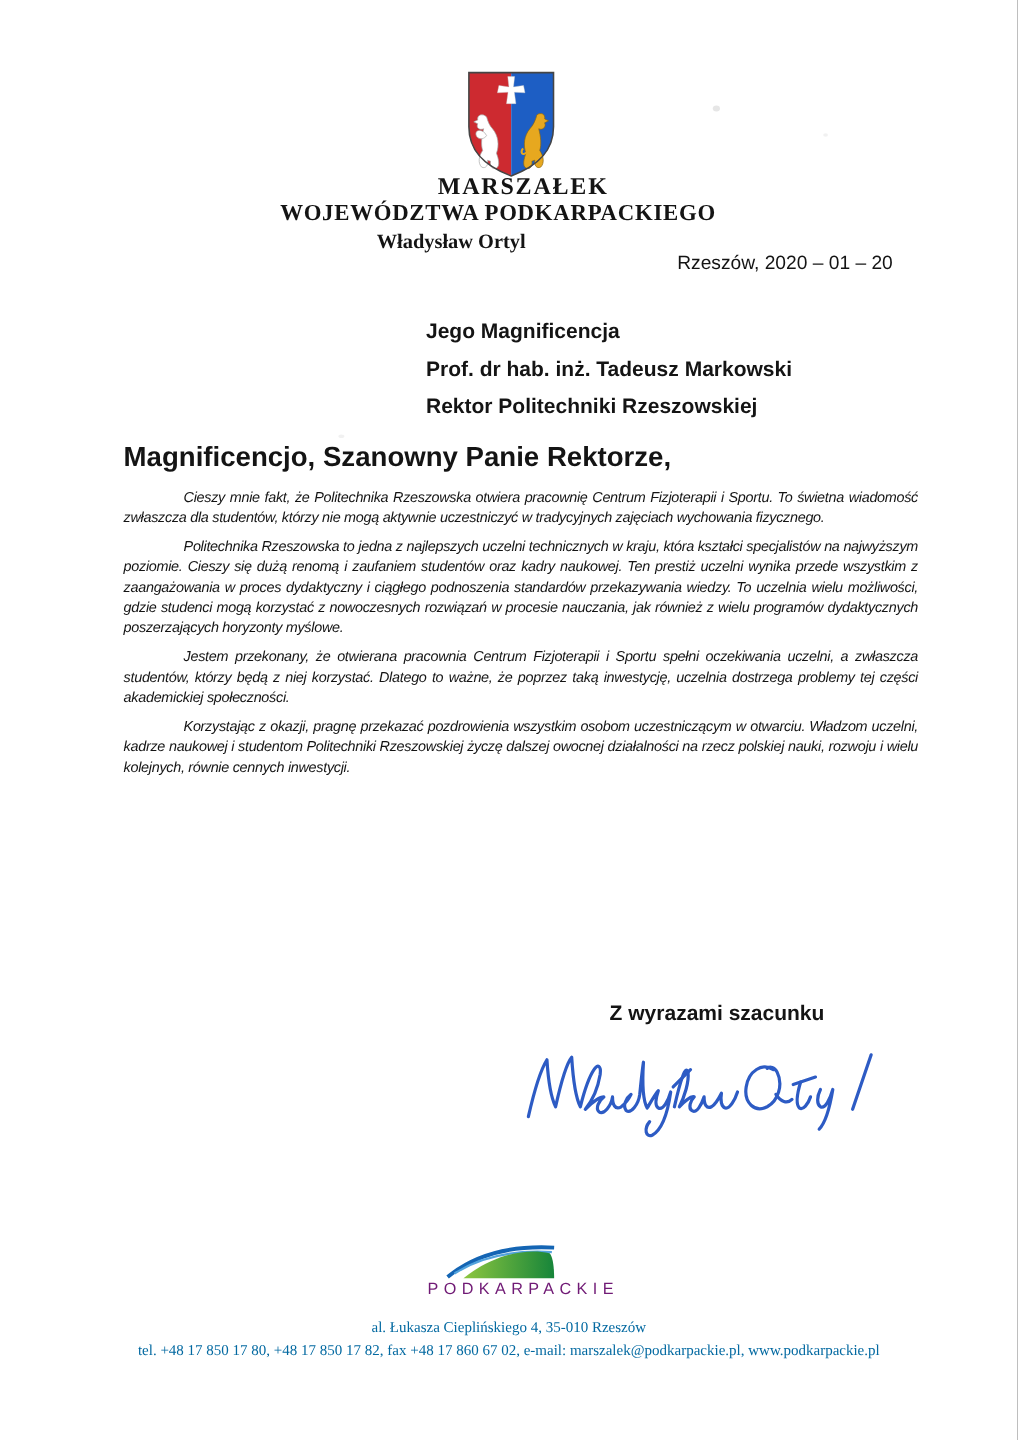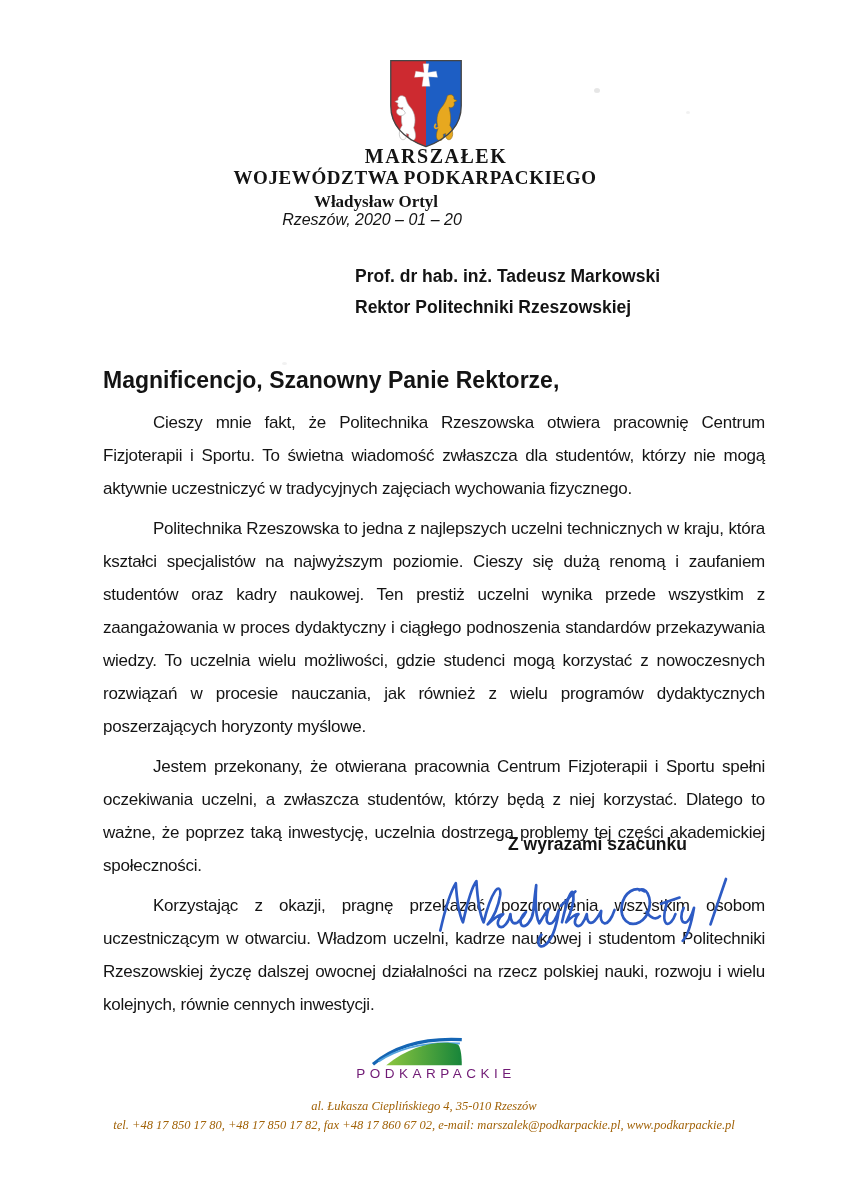--- a/index.html
+++ b/index.html
@@ -9,38 +9,38 @@
     font-family:"Liberation Sans",sans-serif;color:#141414;
   }
   
   .crest{position:absolute;left:385px;top:58px;width:82px;height:92px;}
   .org1{position:absolute;left:0;top:145px;width:848px;text-align:center;
         font-family:"Liberation Serif",serif;font-weight:700;font-size:20px;letter-spacing:1.5px;padding-left:12px;}
   .org2{position:absolute;left:0;top:167px;width:830px;text-align:center;
         font-family:"Liberation Serif",serif;font-weight:700;font-size:19px;letter-spacing:0.6px;}
   .official{position:absolute;left:0;top:192px;width:752px;text-align:center;
         font-family:"Liberation Serif",serif;font-weight:700;font-size:17px;}
-  .dateline{position:absolute;left:0;top:211px;width:744px;text-align:center;font-size:16px;font-style:italic;}
+  .dateline{position:absolute;left:0;top:211px;width:744px;text-align:right;font-size:16px;}
   
   .recipient{position:absolute;left:355px;top:261px;font-weight:700;font-size:17.5px;line-height:31px;}
   .salutation{position:absolute;left:103px;top:367px;font-weight:700;font-size:23px;}
   
   .body-text{position:absolute;left:103px;top:406px;width:662px;
-             font-size:17px;line-height:33px;text-align:justify;letter-spacing:-0.25px;}
+             font-size:12px;line-height:17px;text-align:justify;letter-spacing:-0.25px;font-style:italic;}
   .body-text p{margin:0 0 7px 0;text-indent:50px;}
   
   .closing{position:absolute;left:508px;top:834px;font-weight:700;font-size:17.5px;}
   .signature{position:absolute;left:430px;top:860px;width:330px;height:104px;}
   
   .footer-logo{position:absolute;left:0;top:1034px;width:848px;text-align:center;}
   .footer-logo svg{display:inline-block;}
   .logo-text{position:absolute;left:12px;top:1066px;width:848px;text-align:center;
              font-size:13.5px;font-weight:400;letter-spacing:4.5px;color:#701a75;}
   .address{position:absolute;left:0;top:1097px;width:848px;text-align:center;
-           font-family:"Liberation Serif",serif;font-size:12.5px;line-height:18.5px;color:#a16207;font-style:italic;}
+           font-family:"Liberation Serif",serif;font-size:12.5px;line-height:18.5px;color:#0369a1;}
   
   .speck{position:absolute;border-radius:50%;background:#777;opacity:.18;}
   .sp1{left:594px;top:88px;width:6px;height:5px;}
   .sp2{left:686px;top:111px;width:4px;height:3px;opacity:.10;}
   .sp3{left:282px;top:362px;width:5px;height:3px;opacity:.10;}
 </style>
 </head>
 <body>
 
 <div class="page">
@@ -69,20 +69,21 @@
     </g>
     <path d="M7,3 H93 V58 C93,83 77,98 50,108 C23,98 7,83 7,58 Z" fill="none" stroke="#454545" stroke-width="1.6"></path>
   </svg>
 
   <div class="org1">MARSZAŁEK</div>
   <div class="org2">WOJEWÓDZTWA PODKARPACKIEGO</div>
   <div class="official">Władysław Ortyl</div>
   <div class="dateline">Rzeszów, 2020 – 01 – 20</div>
 
   <div class="recipient">
+    <div>Jego Magnificencja</div>
     <div>Prof. dr hab. inż. Tadeusz Markowski</div>
     <div>Rektor Politechniki Rzeszowskiej</div>
   </div>
 
   <div class="salutation">Magnificencjo, Szanowny Panie Rektorze,</div>
 
   <div class="body-text">
     <p>Cieszy mnie fakt, że Politechnika Rzeszowska otwiera pracownię Centrum Fizjoterapii i Sportu. To świetna wiadomość zwłaszcza dla studentów, którzy nie mogą aktywnie uczestniczyć w tradycyjnych zajęciach wychowania fizycznego.</p>
     <p>Politechnika Rzeszowska to jedna z najlepszych uczelni technicznych w kraju, która kształci specjalistów na najwyższym poziomie. Cieszy się dużą renomą i zaufaniem studentów oraz kadry naukowej. Ten prestiż uczelni wynika przede wszystkim z zaangażowania w proces dydaktyczny i ciągłego podnoszenia standardów przekazywania wiedzy. To uczelnia wielu możliwości, gdzie studenci mogą korzystać z nowoczesnych rozwiązań w procesie nauczania, jak również z wielu programów dydaktycznych poszerzających horyzonty myślowe.</p>
     <p>Jestem przekonany, że otwierana pracownia Centrum Fizjoterapii i Sportu spełni oczekiwania uczelni, a zwłaszcza studentów, którzy będą z niej korzystać. Dlatego to ważne, że poprzez taką inwestycję, uczelnia dostrzega problemy tej części akademickiej społeczności.</p>

